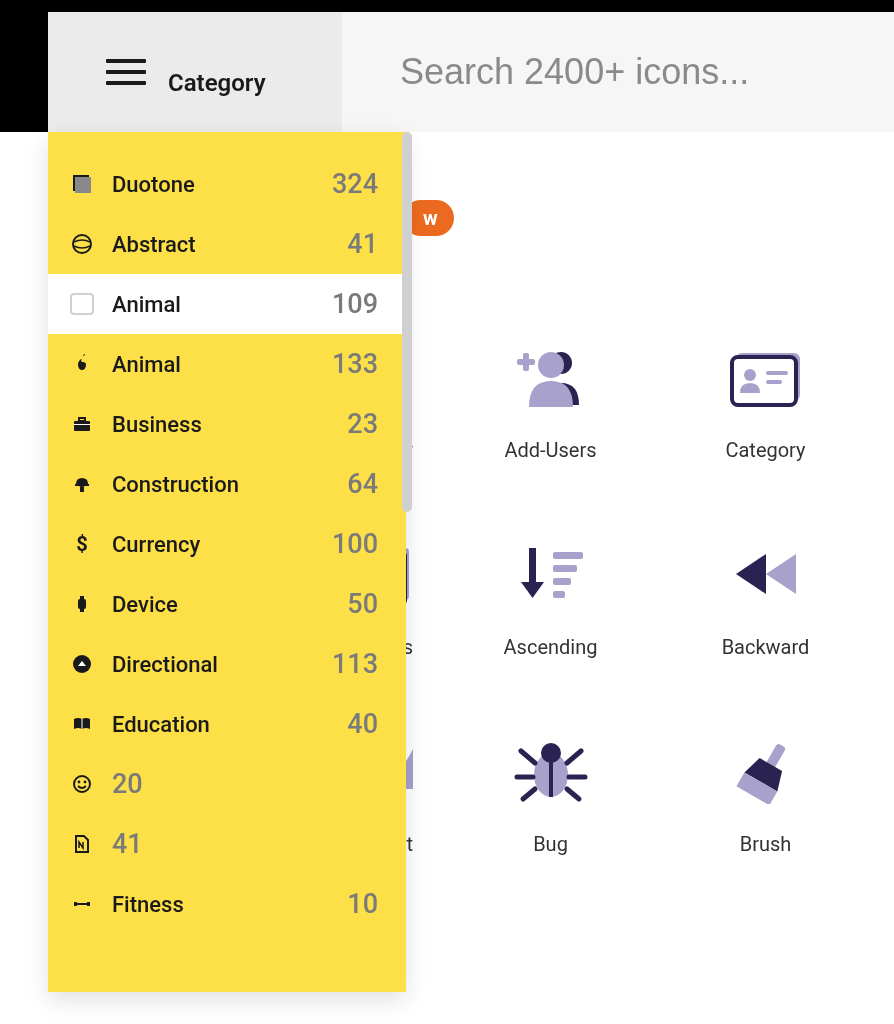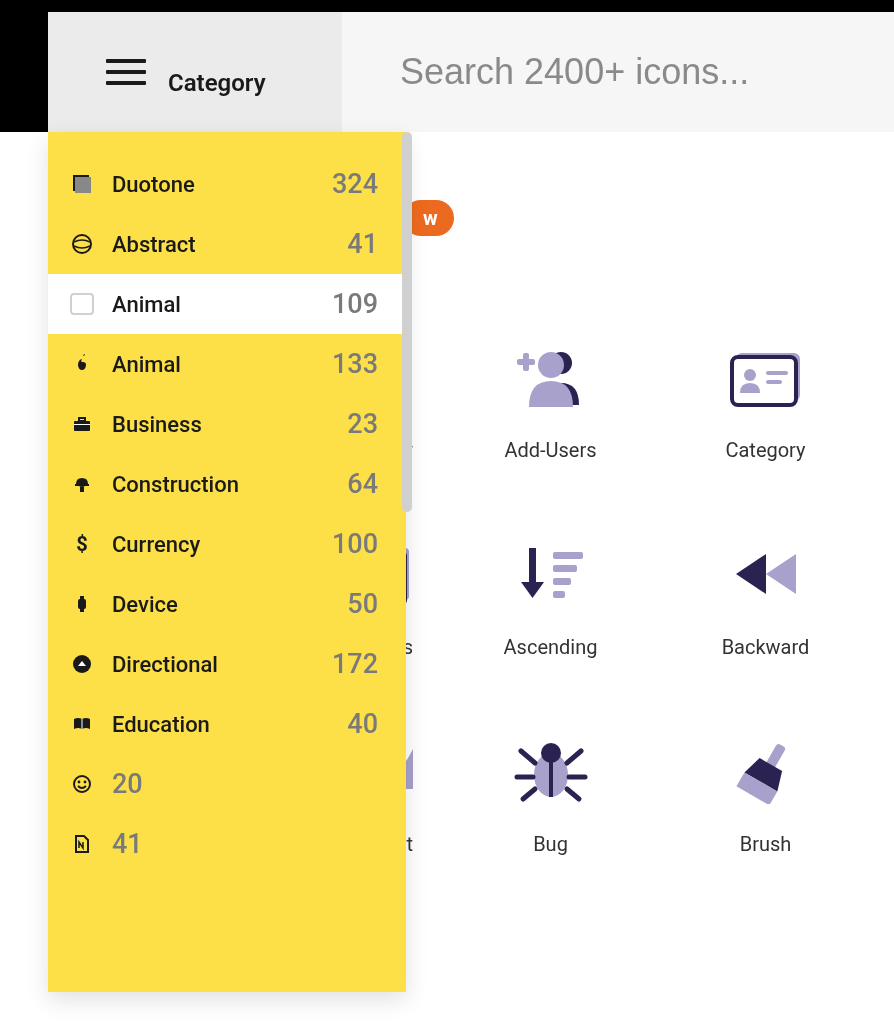--- a/index.html
+++ b/index.html
@@ -266,21 +266,21 @@
       </div>
 
       <div class="sidebar-item">
         <span class="cat-icon">
           <svg width="20" height="20" viewBox="0 0 20 20">
               <circle cx="10" cy="10" r="9" fill="#1a1a1a"></circle>
               <path d="M6 12 L10 7 L14 12 Z" fill="#fff"></path>
             </svg>
         </span>
         <span class="cat-name">Directional</span>
-        <span class="cat-count">172</span>
+        <span class="cat-count">113</span>
       </div>
 
       <div class="sidebar-item">
         <span class="cat-icon">
           <svg width="20" height="20" viewBox="0 0 20 20">
               <path d="M2 5 Q6 3 10 5 Q14 3 18 5 L18 15 Q14 13 10 15 Q6 13 2 15 Z" fill="#1a1a1a"></path>
               <line x1="10" y1="5" x2="10" y2="15" stroke="#fff" stroke-width="1"></line>
             </svg>
         </span>
         <span class="cat-name">Education</span>
@@ -302,17 +302,28 @@
       <div class="sidebar-item">
         <span class="cat-icon">
           <svg width="20" height="20" viewBox="0 0 20 20">
               <path d="M4 2 L12 2 L16 6 L16 18 L4 18 Z" fill="none" stroke="#1a1a1a" stroke-width="2"></path>
               <path d="M7 14 L7 8 L11 14 L11 8" fill="none" stroke="#1a1a1a" stroke-width="1.5"></path>
             </svg>
         </span>
         <span class="cat-count">41</span>
       </div>
 
+      <div class="sidebar-item">
+        <span class="cat-icon">
+          <svg width="20" height="20" viewBox="0 0 20 20">
+              <rect x="2" y="8" width="3" height="4" fill="#1a1a1a"></rect>
+              <rect x="15" y="8" width="3" height="4" fill="#1a1a1a"></rect>
+              <rect x="5" y="9" width="10" height="2" fill="#1a1a1a"></rect>
+            </svg>
+        </span>
+        <span class="cat-name">Fitness</span>
+        <span class="cat-count">10</span>
+      </div>
 
     </div>
   </div>
   <div class="scrollbar-thumb"></div>
 </div>
 
 </body></html>

